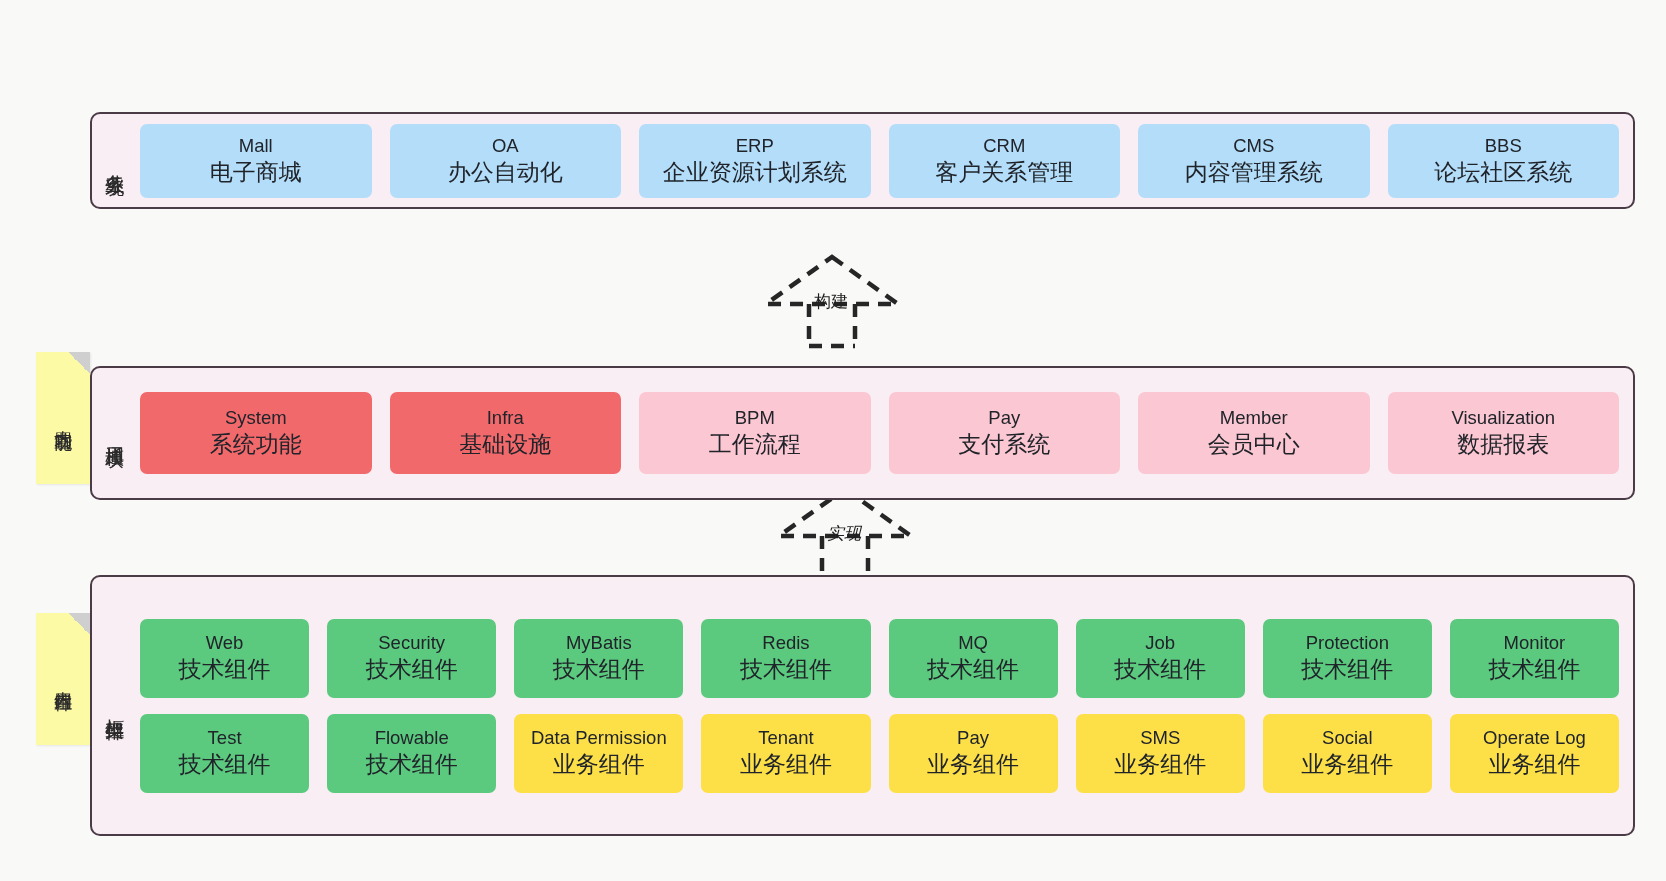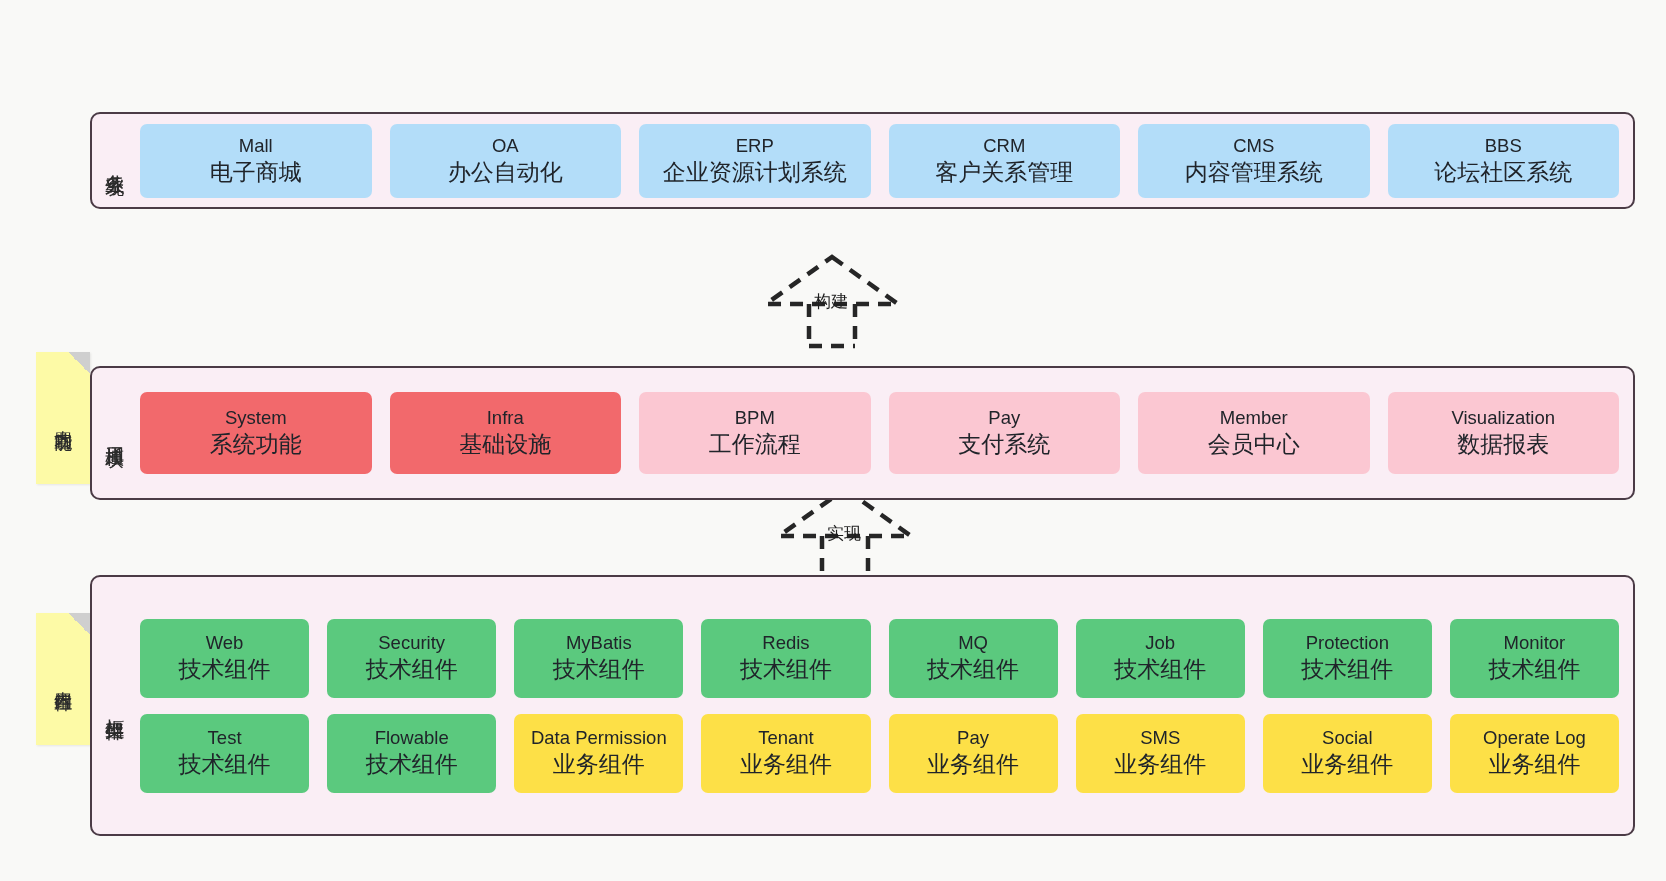--- a/index.html
+++ b/index.html
@@ -103,21 +103,21 @@
   .arrow svg { display: block; overflow: visible; }
   .arrow-label {
     position: absolute;
     font-size: 17px;
     color: #1f1f1f;
     background: transparent;
     white-space: nowrap;
     user-select: none;
   }
   #arrow1 .arrow-label { left: 62px; top: 38px; text-align: right; }
-  #arrow2 .arrow-label { left: 62px; top: 38px; }
+  #arrow2 .arrow-label { left: 62px; top: 38px; font-style: italic; }
 </style>
 </head>
 <body>
 
 <div id="stage">
 
   <div class="layer" id="layer1">
     <div class="layer-label">业务系统</div>
     <div class="cards">
       <div class="card-row">

